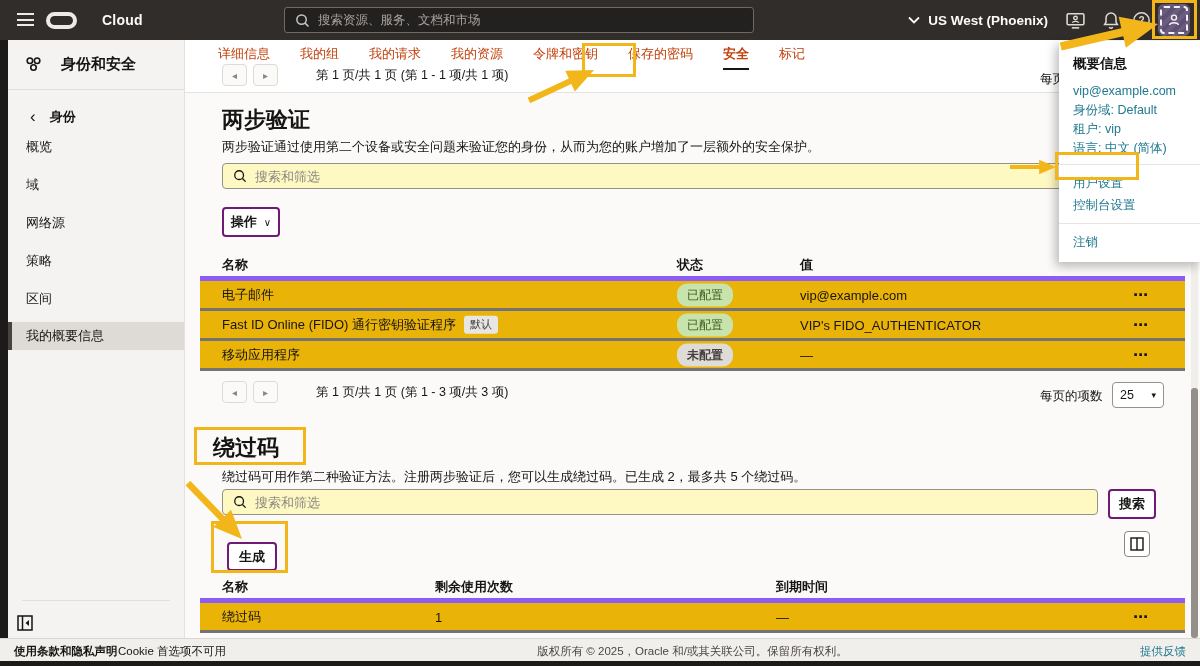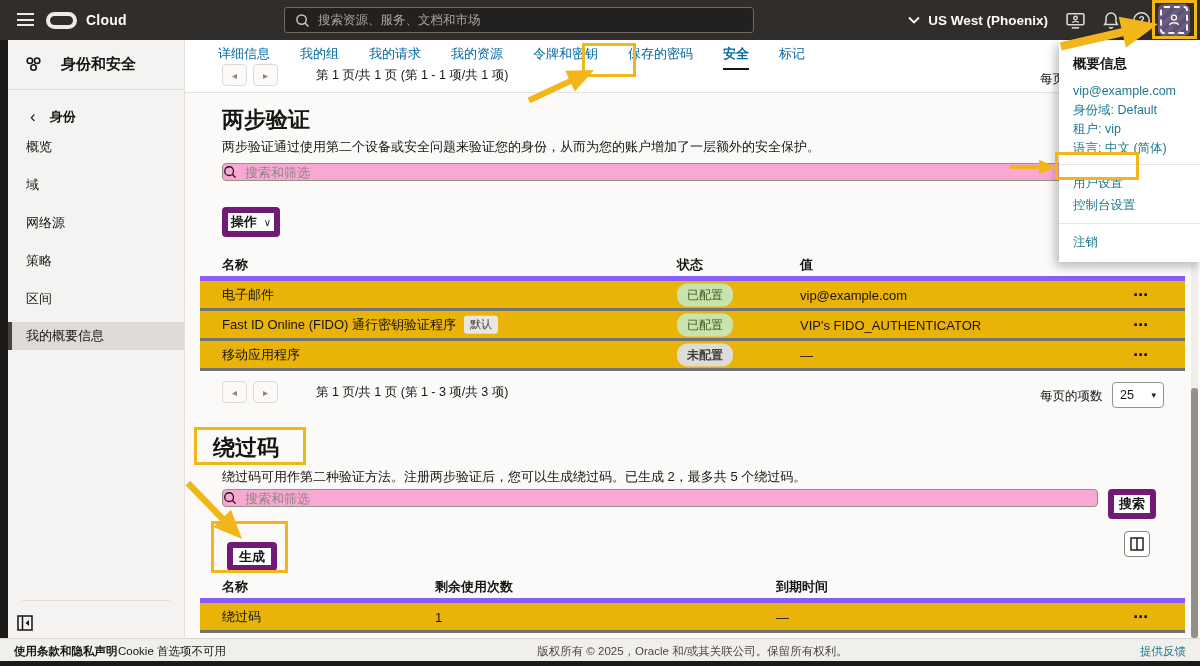--- a/index.html
+++ b/index.html
@@ -11,21 +11,21 @@
     color: #161513;
     overflow: hidden;
     font-size: 13px;
   }
 
   
   .topbar { position:absolute; left:0; top:0; width:1200px; height:40px; background:#312D2A; z-index:10; }
   .hamburger { position:absolute; left:17px; top:13px; width:17px; height:13px; cursor:pointer; }
   .hamburger span { display:block; height:2px; background:#EDEBE8; margin-bottom:3.5px; }
   .o-logo { position:absolute; left:46px; top:12px; width:31px; height:17px; border:4.5px solid #EDEBE8; border-radius:9px; }
-  .brand { position:absolute; left:86px; top:12px; font-size:14px; font-weight:600; color:#FCFBFA; letter-spacing:.2px; }
+  .brand { position:absolute; left:102px; top:12px; font-size:14px; font-weight:600; color:#FCFBFA; letter-spacing:.2px; }
   .top-search { position:absolute; left:284px; top:7px; width:470px; height:26px; background:#232020; border:1px solid #6E6963; border-radius:3px; display:flex; align-items:center; padding-left:10px; }
   .top-search svg { flex:0 0 auto; }
   .top-search input { background:transparent; border:none; outline:none; color:#22c55e; font-size:12.5px; margin-left:8px; width:380px; font-family:inherit; }
   .top-search input::placeholder { color:#A9A49E; opacity:1; }
   .region { position:absolute; right:152px; top:0; height:40px; display:flex; align-items:center; gap:8px; color:#FCFBFA; font-weight:600; font-size:13.5px; cursor:pointer; }
   .topicon { position:absolute; top:9px; width:22px; height:22px; display:flex; align-items:center; justify-content:center; cursor:pointer; }
   .avatar-btn { position:absolute; left:1158px; top:4px; width:32px; height:32px; border-radius:6px;
     background: repeating-linear-gradient(135deg,#6B5D80 0 4px,#5D5072 4px 8px);
     outline:2px dashed #F5F3F1; outline-offset:-4px;
     display:flex; align-items:center; justify-content:center; cursor:pointer; }
@@ -42,37 +42,37 @@
   .sb-items { position:absolute; left:0; top:92px; width:100%; }
   .sb-item { height:29px; display:flex; align-items:center; padding-left:18px; font-size:13px; cursor:pointer; }
   .sb-item.selected { background:#DEDBD6; border-left:4px solid #47443F; padding-left:14px; height:28px; }
   .sb-bottom-divider { position:absolute; left:14px; right:14px; top:560px; border-top:1px solid #E2DFDB; }
   .sb-collapse { position:absolute; left:6px; top:572px; width:22px; height:22px; display:flex; align-items:center; justify-content:center; cursor:pointer; }
 
   
   .content-white { position:absolute; left:185px; top:40px; width:1015px; height:52px; background:#FFFFFF; }
   .content-divider { position:absolute; left:185px; top:92px; width:1015px; border-top:1px solid #E6E3DF; }
   .tabs { position:absolute; left:218px; top:40px; height:30px; display:flex; gap:30px; align-items:stretch; }
-  .tab { display:flex; align-items:center; font-size:13px; cursor:pointer; color:#0369a1; padding-bottom:2px; }
+  .tab { display:flex; align-items:center; font-size:13px; cursor:pointer; color:#c2410c; padding-bottom:2px; }
   .tab.active { font-weight:bold; border-bottom:2px solid #161513; padding-bottom:0; }
 
   .pgrow { position:absolute; display:flex; align-items:center; }
   .pgbtn { width:25px; height:22px; background:#FBFAF8; border:1px solid #DEDBD6; border-radius:4px; display:flex; align-items:center; justify-content:center; color:#8B8680; font-size:10px; cursor:pointer; margin-right:6px; }
   .pgtext { margin-left:32px; font-size:12.5px; }
   .perpage-label { position:absolute; font-size:12.5px; }
   .perpage-select { position:absolute; width:52px; height:26px; background:#FFFFFF; border:1px solid #96918B; border-radius:4px; display:flex; align-items:center; justify-content:space-between; padding:0 7px; font-size:12.5px; cursor:pointer; }
   .perpage-select .caret { font-size:9px; color:#161513; }
 
   
   .h1 { position:absolute; font-size:22px; font-weight:bold; color:#161513; }
   .desc { position:absolute; font-size:13px; color:#161513; }
-  .filterbox { position:absolute; width:876px; height:18px; background:#f9a8d4; border:1px solid #96918B; border-radius:4px; display:flex; align-items:center; }
+  .filterbox { position:absolute; width:876px; height:26px; background:#fef9c3; border:1px solid #96918B; border-radius:4px; display:flex; align-items:center; padding-left:10px; }
   .filterbox input { border:none; outline:none; background:transparent; font-size:13px; margin-left:8px; width:780px; font-family:inherit; color:#161513; }
   .filterbox input::placeholder { color:#8B8680; opacity:1; }
-  .btn { position:absolute; background:#fff; border:6px solid #701a75; border-radius:4px; font-size:13px; font-weight:bold; color:#161513; display:flex; align-items:center; justify-content:center; gap:7px; cursor:pointer; }
+  .btn { position:absolute; background:#fff; border:2px solid #701a75; border-radius:4px; font-size:13px; font-weight:bold; color:#161513; display:flex; align-items:center; justify-content:center; gap:7px; cursor:pointer; }
   .btn .caret { font-size:10px; font-weight:normal; }
   .iconbtn { position:absolute; width:26px; height:26px; background:#fff; border:1px solid #8B8680; border-radius:4px; display:flex; align-items:center; justify-content:center; cursor:pointer; }
 
   
   .tbl { position:absolute; left:200px; width:985px; }
   .tbl .hdr { position:relative; height:28px; border-bottom:5px solid #8b5cf6; font-weight:bold; font-size:13px; }
   .tbl .row { position:relative; height:30px; background:#eab308; border-bottom:3px solid #737373; font-size:13px; }
   .cell { position:absolute; top:50%; transform:translateY(-50%); white-space:nowrap; }
   .c1 { left:22px; } 
   .mfa .c2 { left:477px; } .mfa .c3 { left:600px; }

